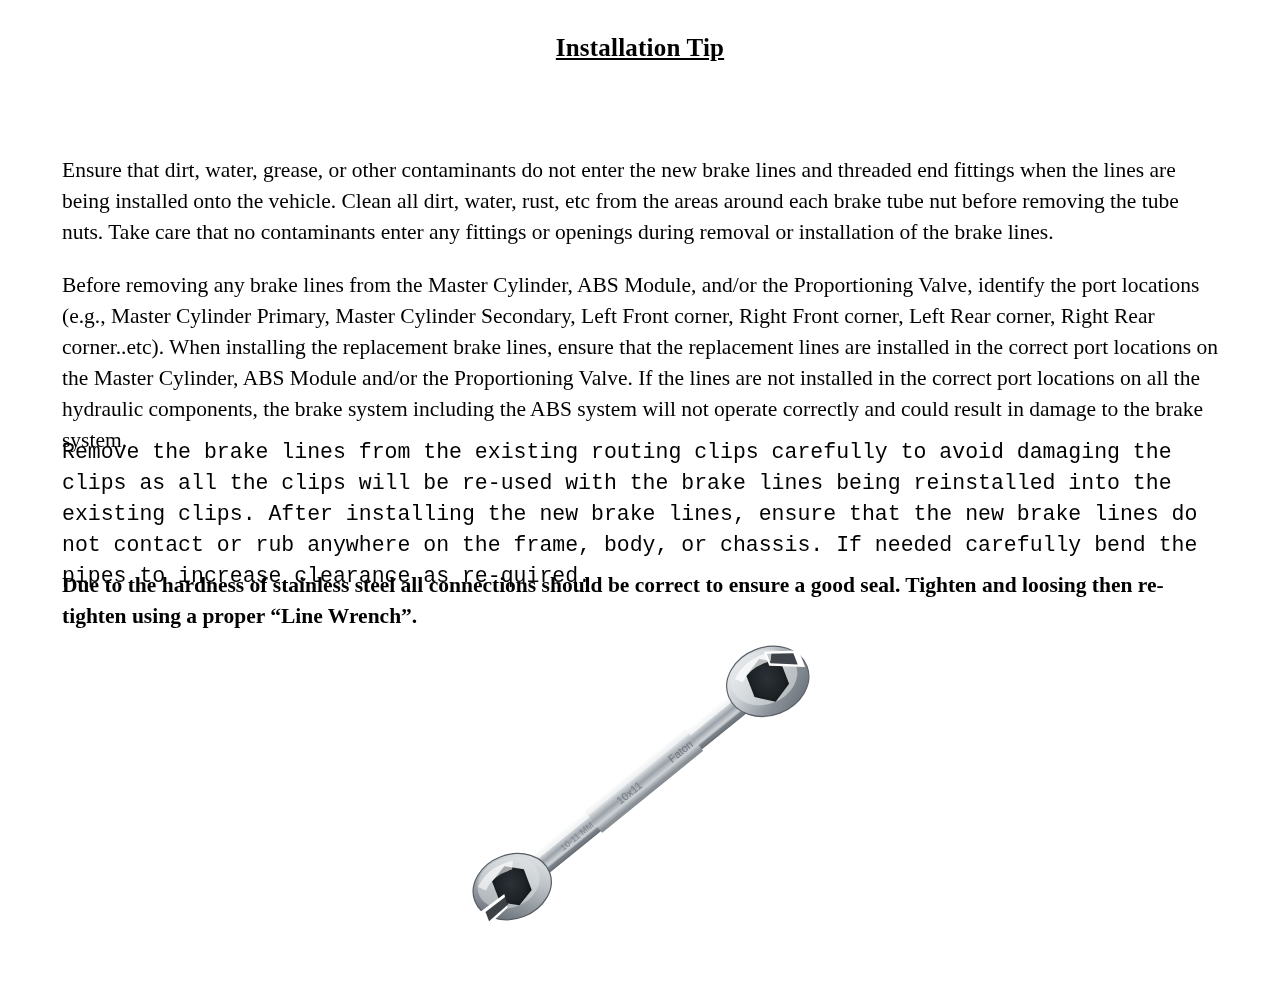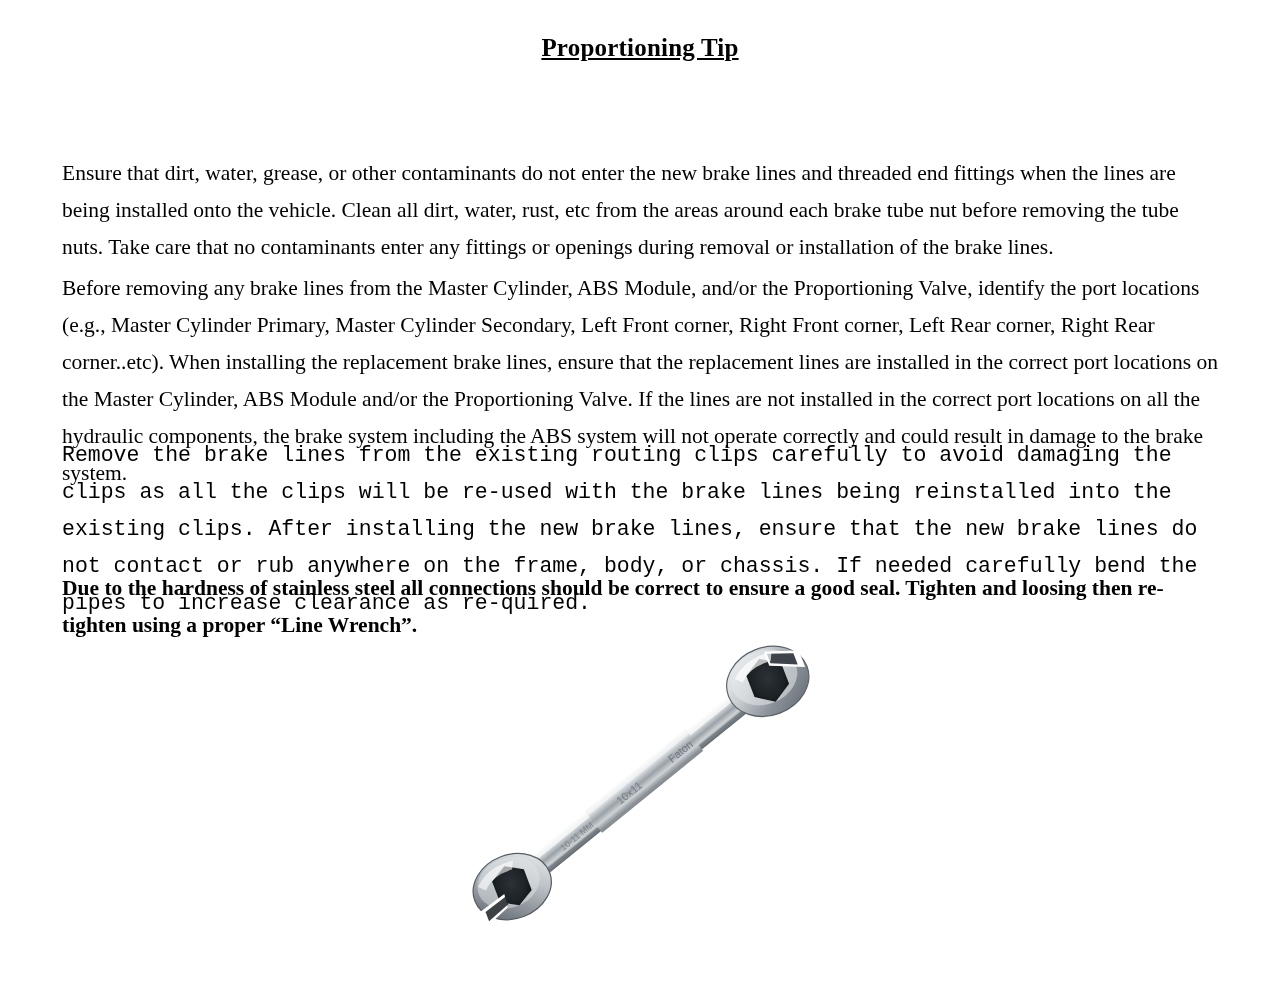--- a/index.html
+++ b/index.html
@@ -26,21 +26,21 @@
     font-weight: bold;
     text-decoration: underline;
     margin: 34px 0 0 0;
     letter-spacing: 0.2px;
   }
   .body-block {
     position: absolute;
     left: 62px;
     width: 1156px;
     font-size: 21.5px;
-    line-height: 37px;
+    line-height: 31px;
     text-align: left;
   }
   .p1 { top: 99px; }
   .p2 { top: 214px; }
   .p3 { top: 381px; font-family: Liberation Mono, monospace; }
   .p4 { top: 514px; font-weight: bold; }
 
   .figure-wrap {
     position: absolute;
     left: 0;
@@ -51,21 +51,21 @@
   .wrench-svg {
     display: block;
     margin: 0 auto;
   }
 </style>
 </head>
 <body>
 
 <div class="page">
 
-  <h1 class="doc-title">Proportioning Tip</h1>
+  <h1 class="doc-title">Installation Tip</h1>
 
   <p class="body-block p1">Ensure that dirt, water, grease, or other contaminants do not enter the new brake lines and threaded end fittings when the lines are being installed onto the vehicle. Clean all dirt, water, rust, etc from the areas around each brake tube nut before removing the tube nuts. Take care that no contaminants enter any fittings or openings during removal or installation of the brake lines.</p>
 
   <p class="body-block p2">Before removing any brake lines from the Master Cylinder, ABS Module, and/or the Proportioning Valve, identify the port locations (e.g., Master Cylinder Primary, Master Cylinder Secondary, Left Front corner, Right Front corner, Left Rear corner, Right Rear corner..etc). When installing the replacement brake lines, ensure that the replacement lines are installed in the correct port locations on the Master Cylinder, ABS Module and/or the Proportioning Valve. If the lines are not installed in the correct port locations on all the hydraulic components, the brake system including the ABS system will not operate correctly and could result in damage to the brake system.</p>
 
   <p class="body-block p3">Remove the brake lines from the existing routing clips carefully to avoid damaging the clips as all the clips will be re-used with the brake lines being reinstalled into the existing clips. After installing the new brake lines, ensure that the new brake lines do not contact or rub anywhere on the frame, body, or chassis. If needed carefully bend the pipes to increase clearance as re-quired.</p>
 
   <p class="body-block p4">Due to the hardness of stainless steel all connections should be correct to ensure a good seal. Tighten and loosing then re-tighten using a proper “Line Wrench”.</p>
 
   <div class="figure-wrap">

